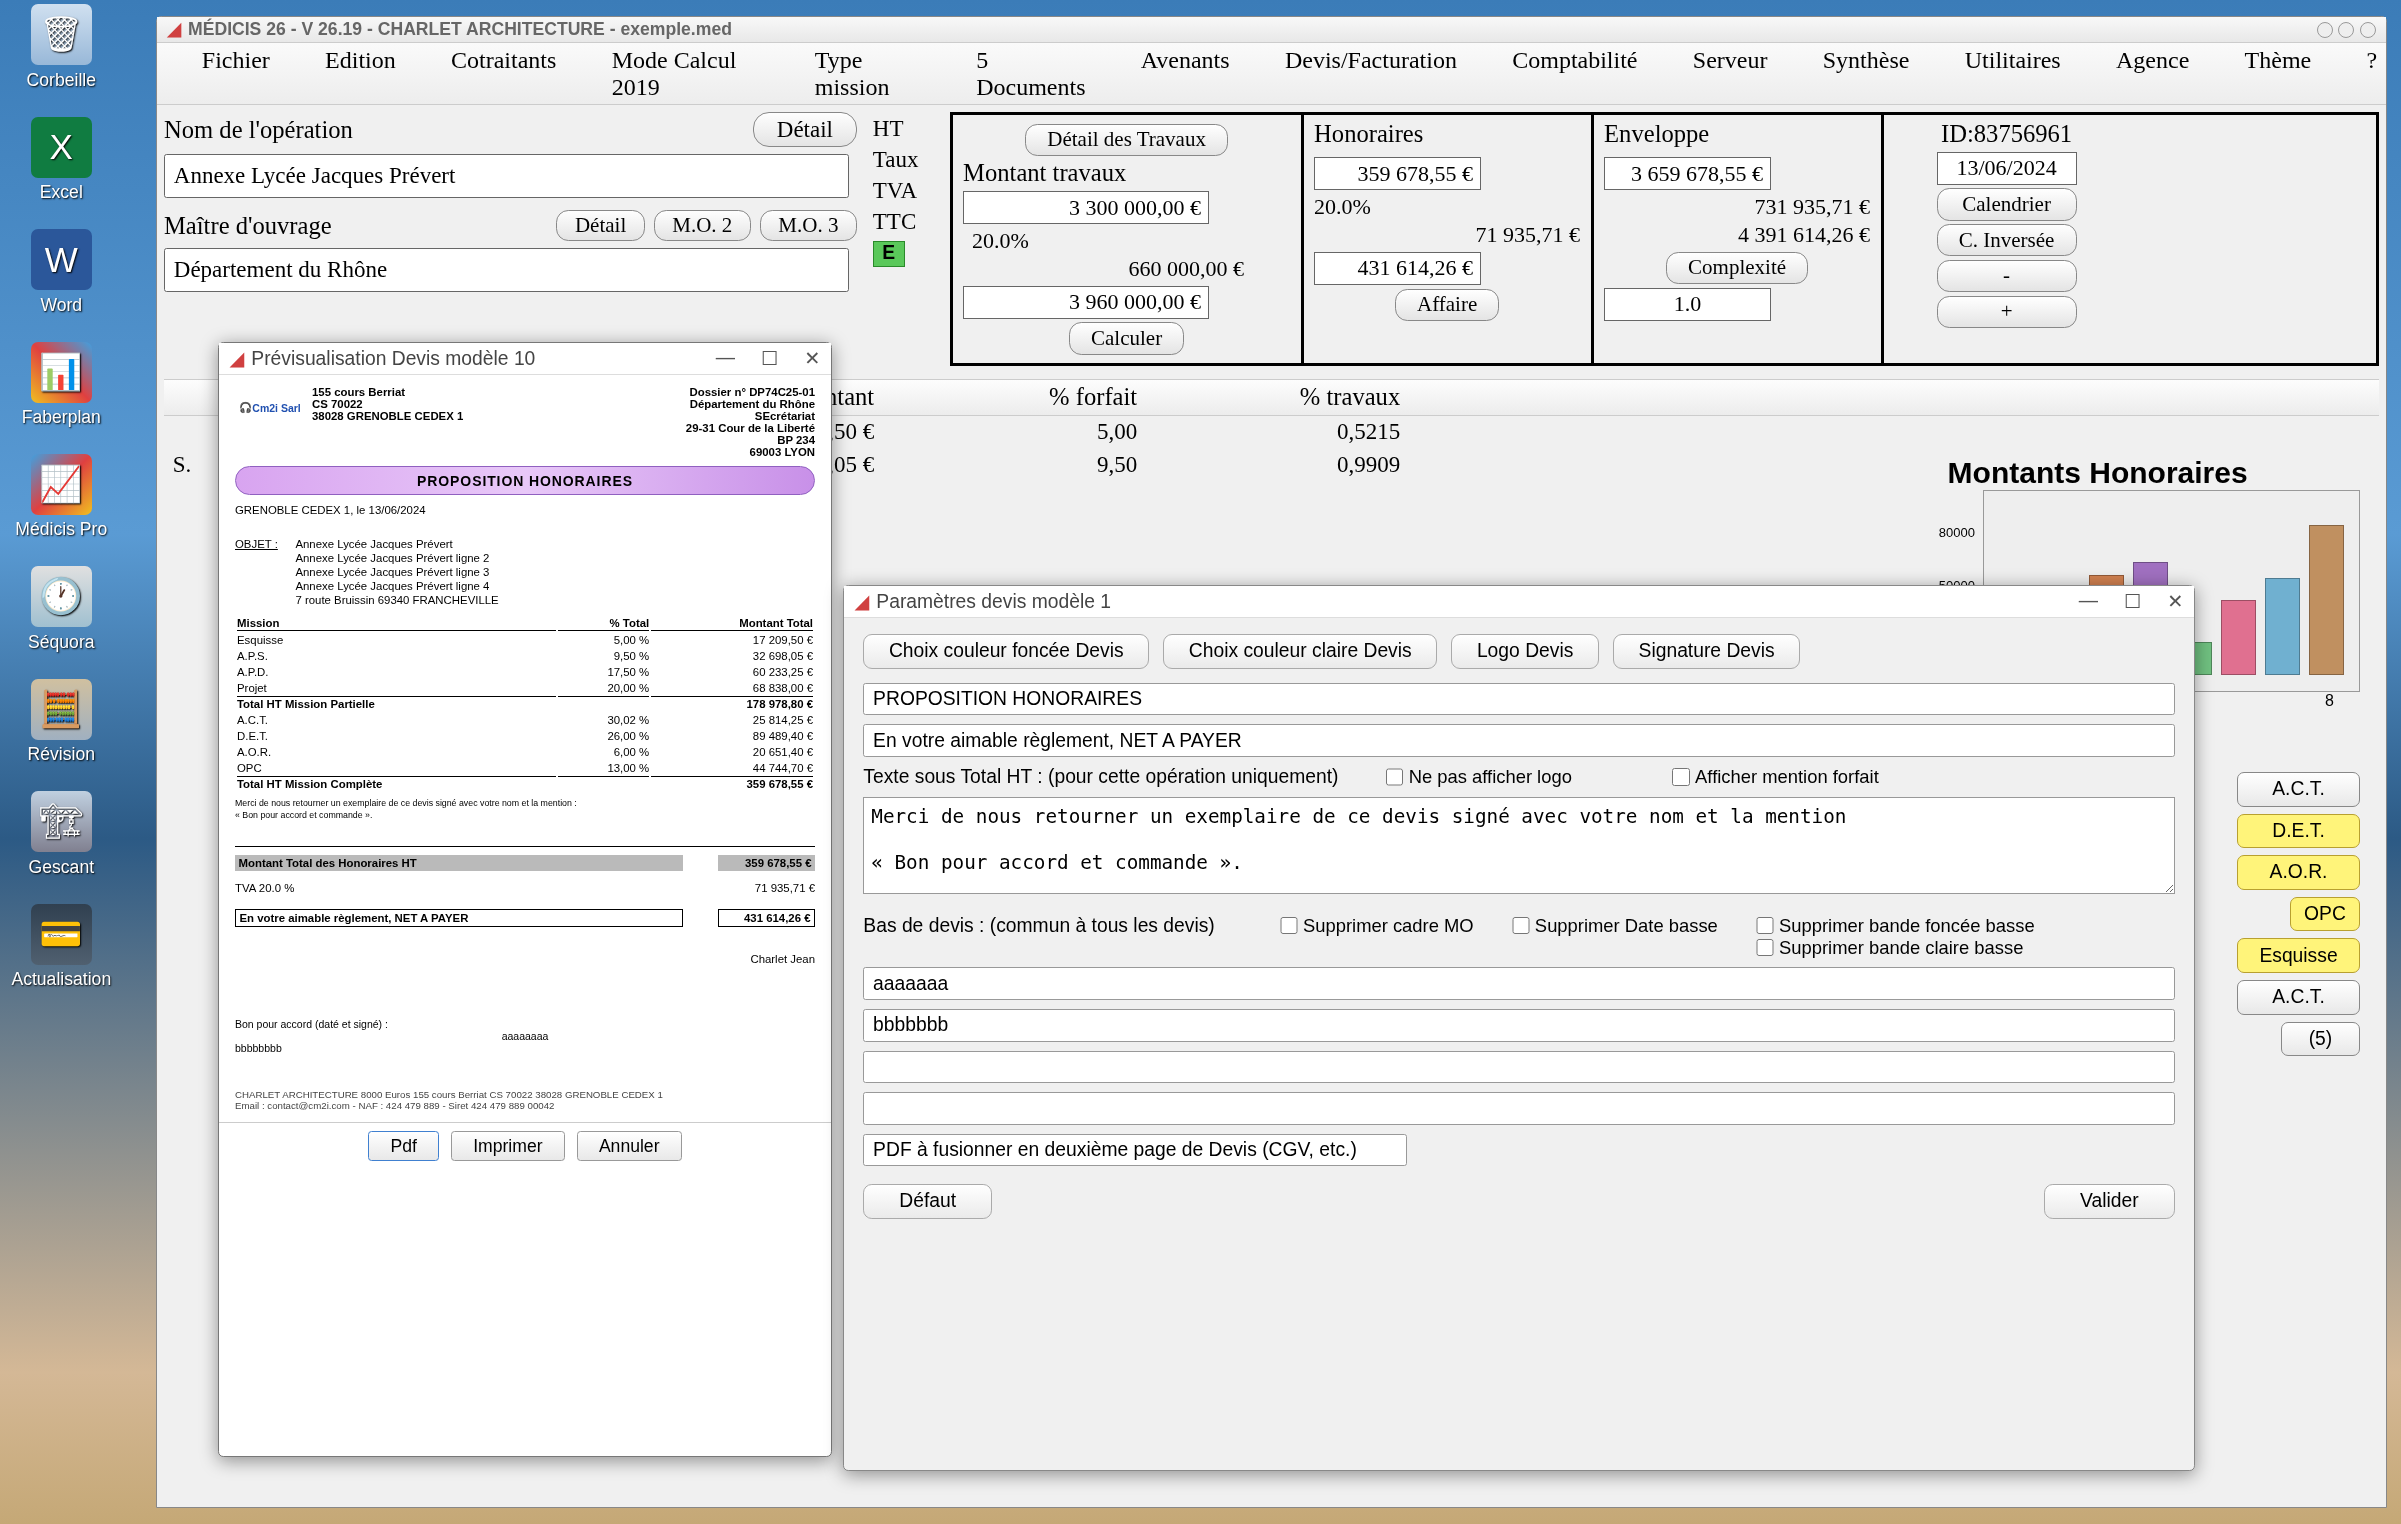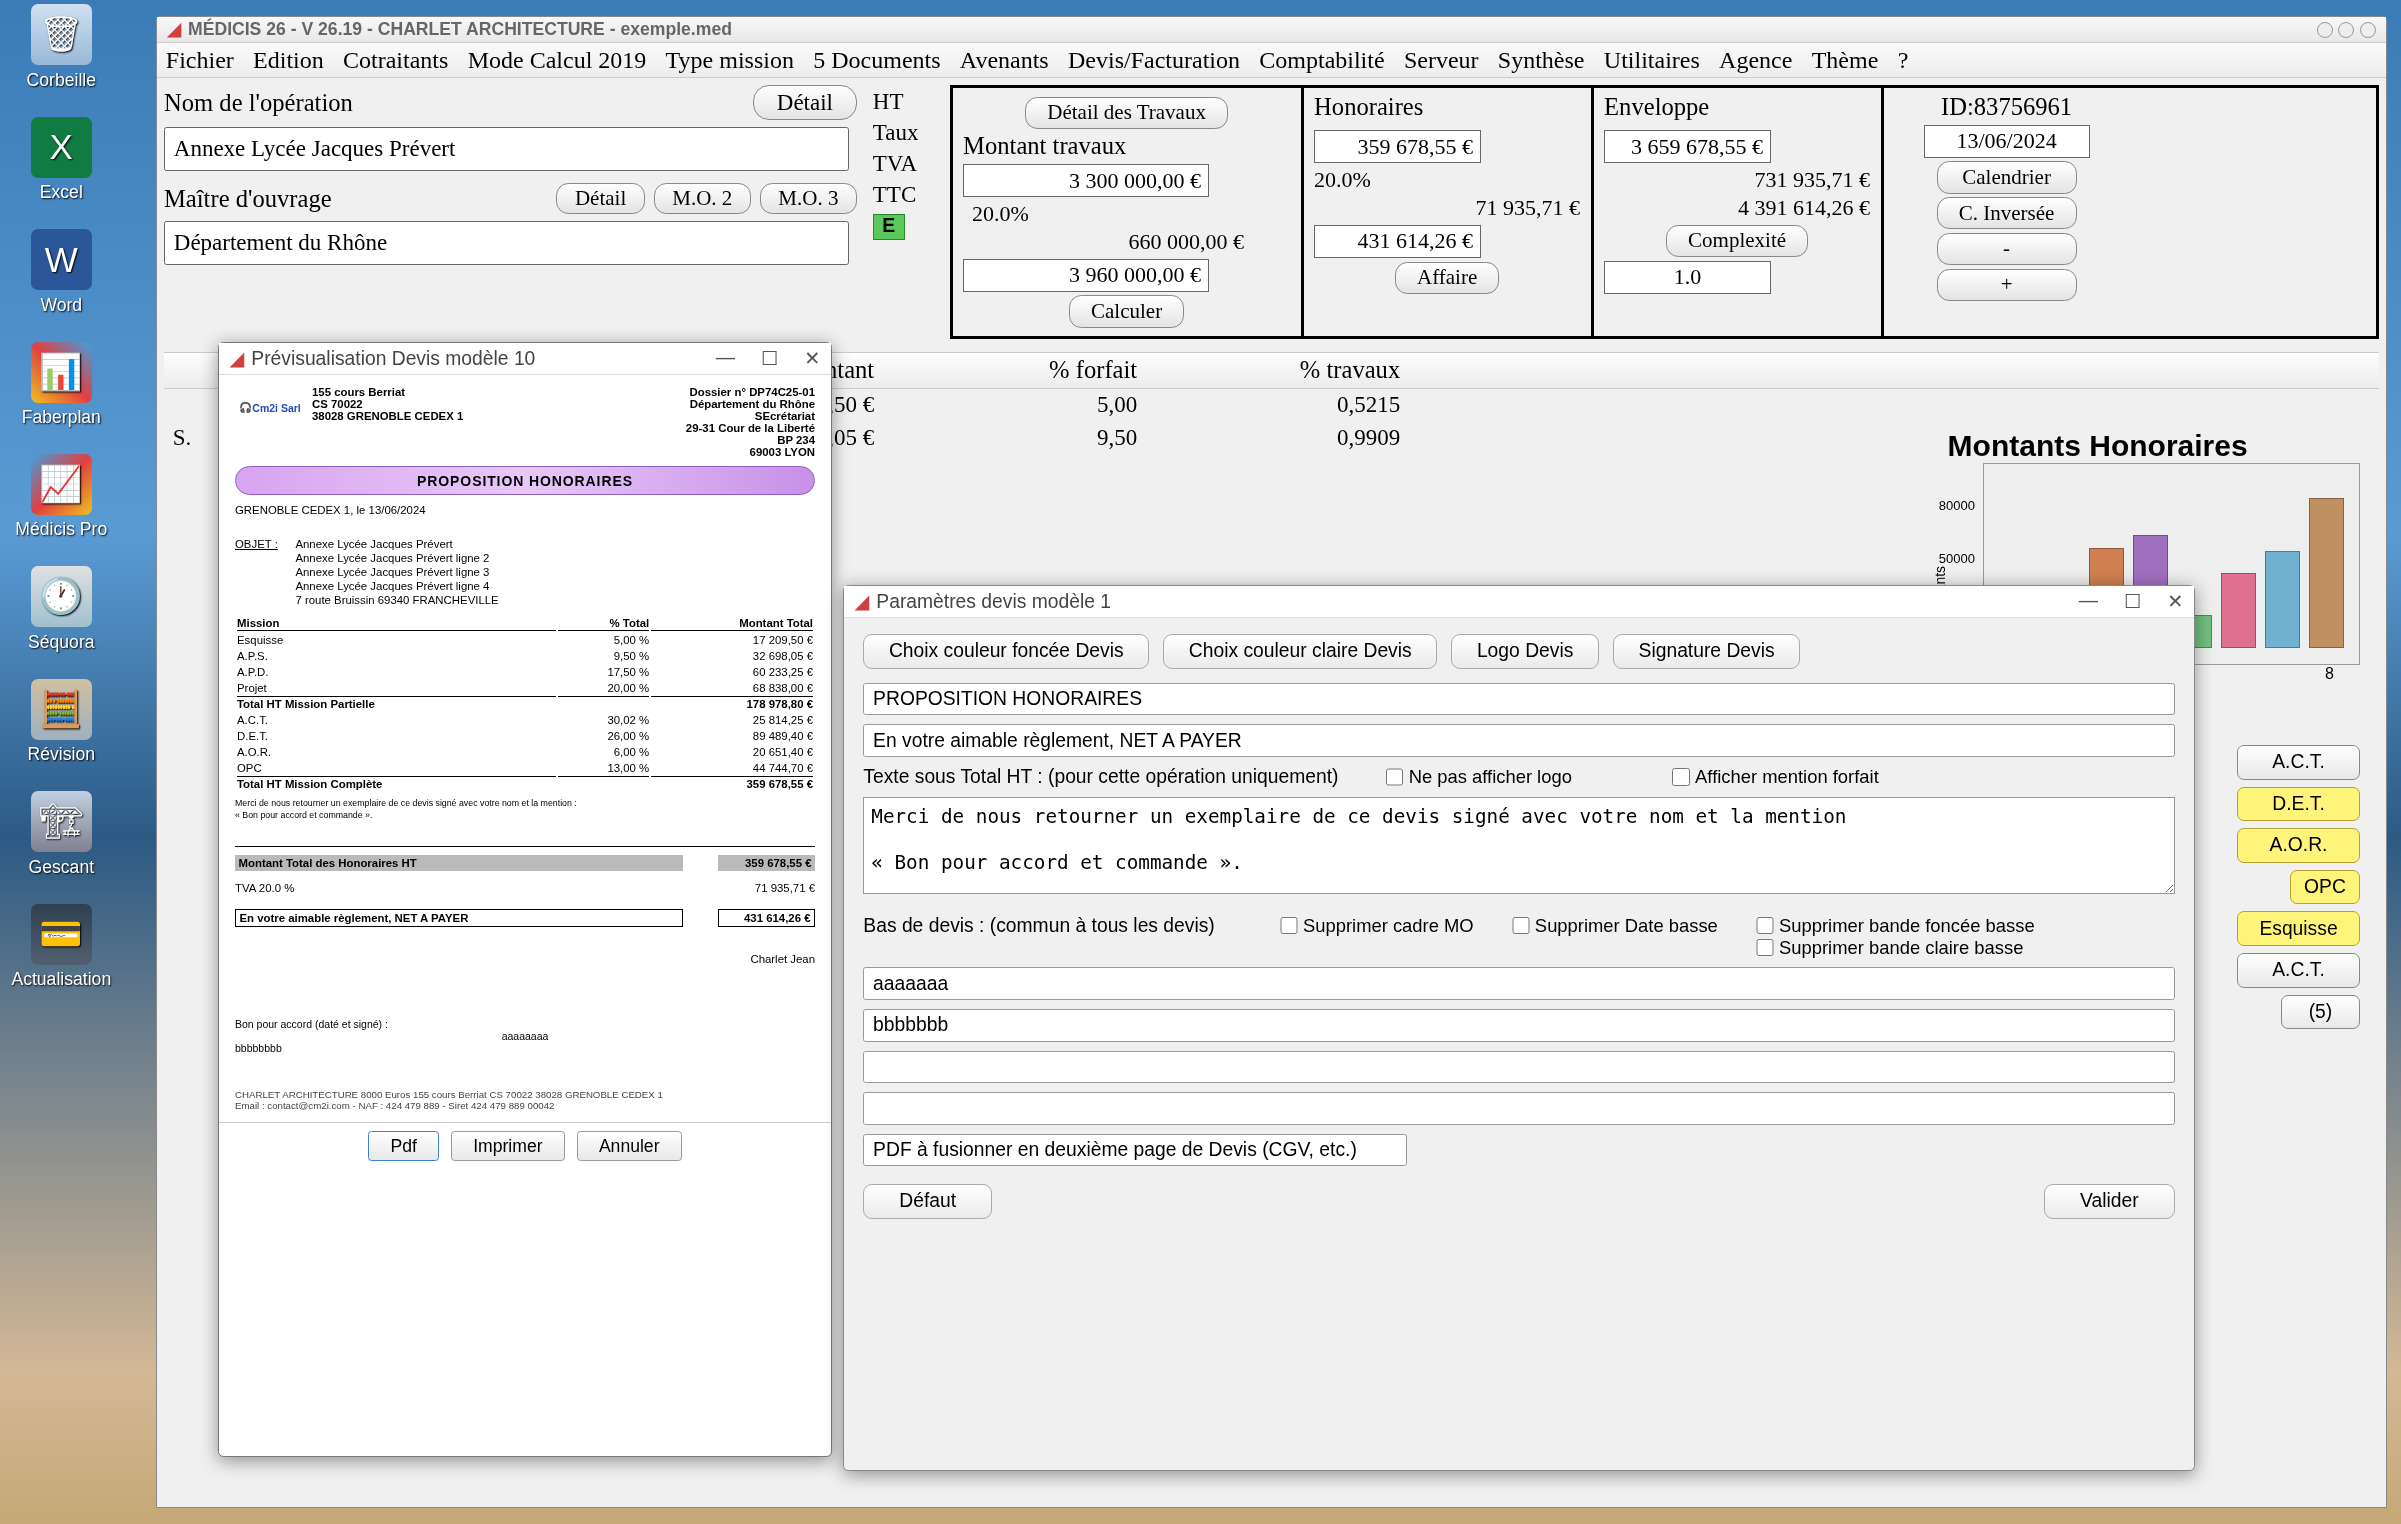--- a/index.html
+++ b/index.html
@@ -40,21 +40,21 @@
   border-bottom:0.9px solid #ccc;
   font-size: 17.6px; font-weight:600; color:#666;
 }
 .win-icons { margin-left:auto; display:flex; gap:5.3px;}
 .win-icons div { width:16px; height:16px; border:0.9px solid #999; border-radius:50%; background:#eee;}
 .menubar {
   background:linear-gradient(#fafafa,#ededed);
   padding:3.5px 8.8px; display:flex; gap:19.3px; font-size:24px;
   border-bottom:0.9px solid #ccc;
 }
-.menubar span { font-family: "Times New Roman", serif; cursor:default;}
+.menubar span { font-family: "Times New Roman", serif; cursor:default;margin-left:36px;}
 .content { position:relative; padding:7px; }
 
 .row1 { display:flex; gap:7px; }
 .left-col { width:693px; }
 .right-grid { display:flex; border:3.5px solid #000; margin-left:8.8px; flex:1; }
 .right-grid .cell { border-right:3.5px solid #000; padding:5.3px 10.5px; position:relative;}
 .right-grid .cell:last-child { border-right:none;}
 
 .field-row { display:flex; align-items:center; gap:8.8px; margin-bottom:7px;}
 .lbl { font-size:24.6px; font-family:"Times New Roman",serif; }
@@ -76,21 +76,21 @@
 .ht-col { display:flex; flex-direction:column; gap:5.3px; padding-top:3.5px;}
 .ht-col .r { display:flex; align-items:center; gap:5.3px;}
 .ht-col .k { font-size:23px; width:61px; font-family:"Times New Roman",serif;}
 .Ebox { width:32px; height:26px; background:#5ac85a; border:0.9px solid #2a8a2a; text-align:center; font-weight:bold; font-size:19.3px;}
 
 .cell .lbl2 { font-size:24.6px; font-family:"Times New Roman",serif;}
 .cell .vbox { display:block; width:167px; padding:2.6px 7px; border:0.9px solid #666; background:#fff; font-size:22px; text-align:right; font-family:"Times New Roman",serif; margin:3.5px 0;}
 .cell .vplain { display:block; text-align:right; font-size:22px; font-family:"Times New Roman",serif; margin:2.6px 0 2.6px 35px;}
 .cell .btn-det { display:block; margin:3.5px auto; padding:2.6px 21px; border:0.9px solid #888; border-radius:12.3px; background:linear-gradient(#fff,#e4e4e4); font-size:21px; font-family:"Times New Roman",serif;}
 .cell.id .vid { font-size:24.6px; font-family:"Times New Roman",serif; text-align:center;}
-.cell.id .vbox { margin:3.5px auto; text-align:center; width:166px;}
+.cell.id .vbox { margin:3.5px auto; text-align:center; width:140px;}
 .cell.id .btn-det { width:140px; text-align:center;}
 
 .table-area { margin-top:12.3px; }
 .table-head { display:flex; background:linear-gradient(#fdfdfd,#ececec); font-size:24.6px; font-family:"Times New Roman",serif; border-top:0.9px solid #ccc; border-bottom:0.9px solid #ccc;}
 .table-head div, .table-row div { padding:3.5px 8.8px; text-align:right;}
 .table-head .c1, .table-row .c1 { width:456px; text-align:left;}
 .table-head .c2, .table-row .c2 { width:263px;}
 .table-head .c3, .table-row .c3 { width:263px;}
 .table-head .c4, .table-row .c4 { width:263px;}
 .table-row { display:flex; font-size:23px; font-family:"Times New Roman",serif;}

